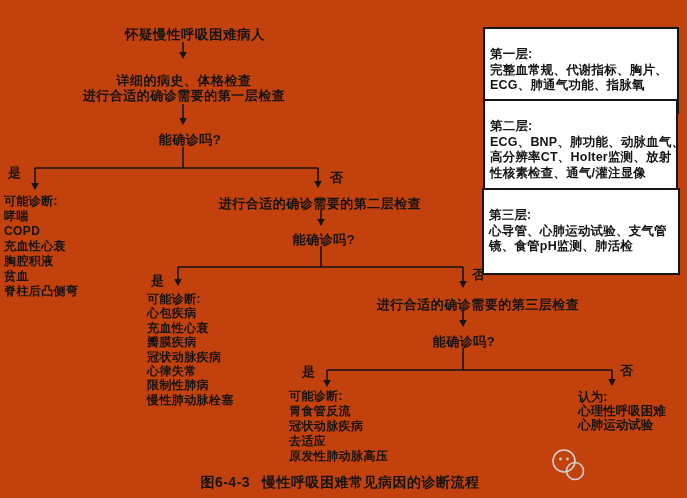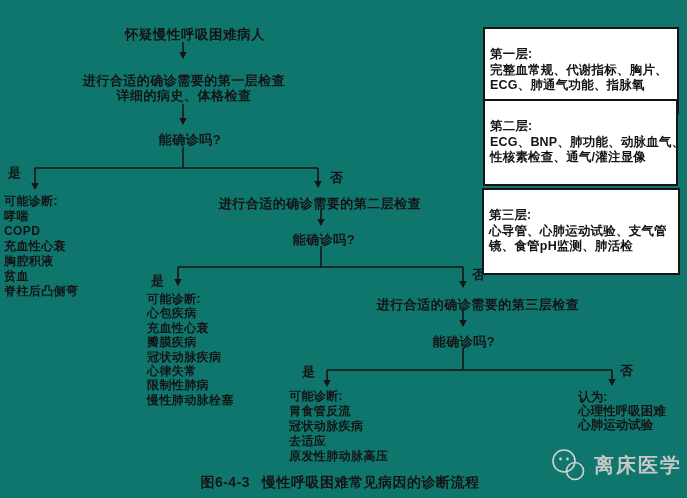--- a/index.html
+++ b/index.html
@@ -1,17 +1,17 @@
 <!DOCTYPE html>
 <html><head>
 <meta charset="utf-8">
 <style>
   html,body{margin:0;padding:0;background:#ffffff;}
   .canvas{
-    position:relative;width:687px;height:498px;background:#0f766e;
+    position:relative;width:687px;height:498px;background:#c2410c;
     font-family:"Liberation Sans","DejaVu Sans",sans-serif;color:#141414;overflow:hidden;
   }
   .connectors{position:absolute;left:0;top:0;}
   .node{position:absolute;font-weight:bold;font-size:13px;white-space:nowrap;letter-spacing:.5px;}
   .node.big{font-size:13.5px;}
   .center{transform:translateX(-50%);text-align:center;}
   .two-line{line-height:15px;}
   .list{position:absolute;font-weight:bold;font-size:12px;letter-spacing:.4px;}
   .list div{white-space:nowrap;}
   .lh15 div{line-height:15px;}
@@ -62,22 +62,22 @@
       <path d="M463,348 L463,370"></path>
       <path d="M327,370 L612,370"></path>
       <path d="M327,370 L327,386" marker-end="url(#arw)"></path>
       <path d="M612,370 L612,385" marker-end="url(#arw)"></path>
     </g>
   </svg>
 
   <div class="node big center" style="left:195px;top:26px">怀疑慢性呼吸困难病人</div>
 
   <div class="node center two-line" style="left:184px;top:73px">
+    <div>详细的病史、体格检查</div>
     <div>进行合适的确诊需要的第一层检查</div>
-    <div>详细的病史、体格检查</div>
   </div>
 
   <div class="node center" style="left:190px;top:131px">能确诊吗?</div>
 
   <div class="branch-label" style="left:8px;top:164px">是</div>
   <div class="branch-label" style="left:330px;top:169px">否</div>
 
   <div class="list lh15" style="left:4px;top:194px">
     <div>可能诊断:</div>
     <div>哮喘</div>
@@ -129,20 +129,21 @@
 
   <div class="legend-box" style="left:483px;top:27px;width:182px">
     <div>第一层:</div>
     <div>完整血常规、代谢指标、胸片、</div>
     <div>ECG、肺通气功能、指脉氧</div>
   </div>
 
   <div class="legend-box" style="left:483px;top:99px;width:181px">
     <div>第二层:</div>
     <div>ECG、BNP、肺功能、动脉血气、</div>
+    <div>高分辨率CT、Holter监测、放射</div>
     <div>性核素检查、通气/灌注显像</div>
   </div>
 
   <div class="legend-box" style="left:482px;top:188px;width:184px">
     <div>第三层:</div>
     <div>心导管、心肺运动试验、支气管</div>
     <div>镜、食管pH监测、肺活检</div>
   </div>
 
   <div class="caption">
@@ -153,16 +154,15 @@
     <svg width="46" height="46" viewBox="0 0 46 46">
       <g fill="none" stroke="#d2d2d2" stroke-width="1.6">
         <circle cx="18" cy="17" r="11"></circle>
         <circle cx="29" cy="27" r="8.5"></circle>
       </g>
       <g fill="#d2d2d2">
         <circle cx="14.5" cy="15" r="1.4"></circle>
         <circle cx="21.5" cy="15" r="1.4"></circle>
       </g>
     </svg>
-    <span class="watermark-text">离床医学</span>
   </div>
 
 </div>
 
 </body></html>

